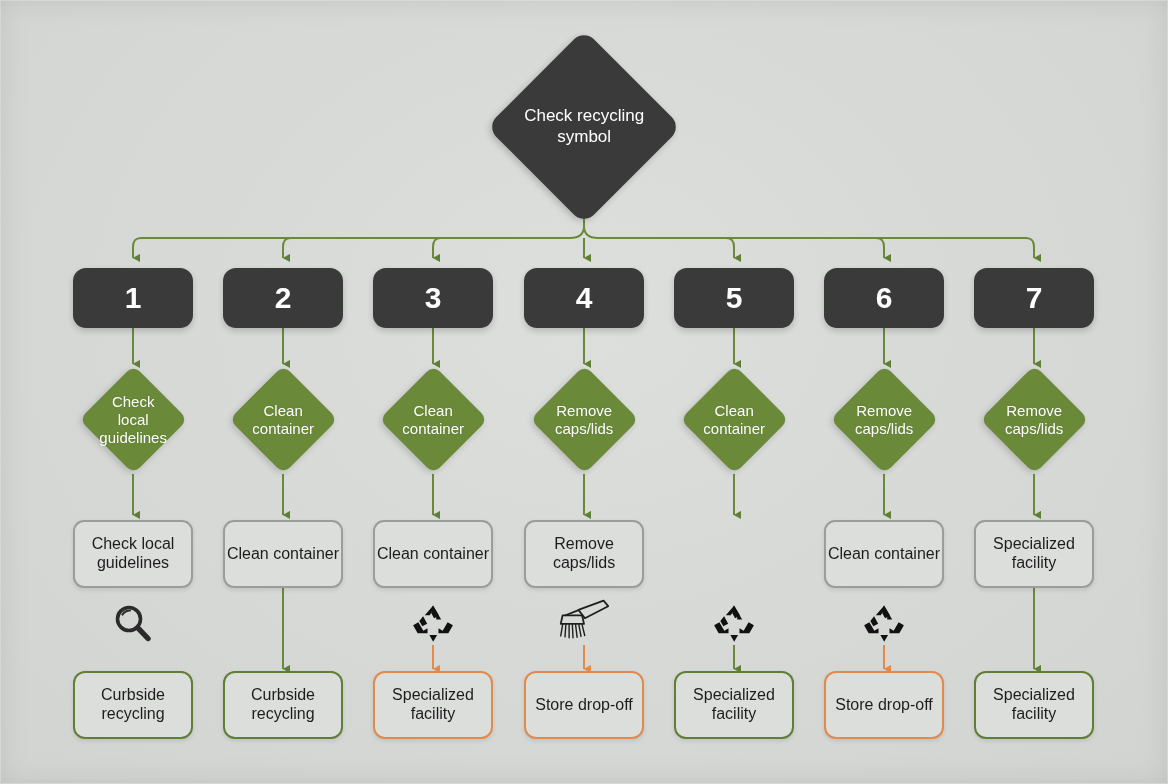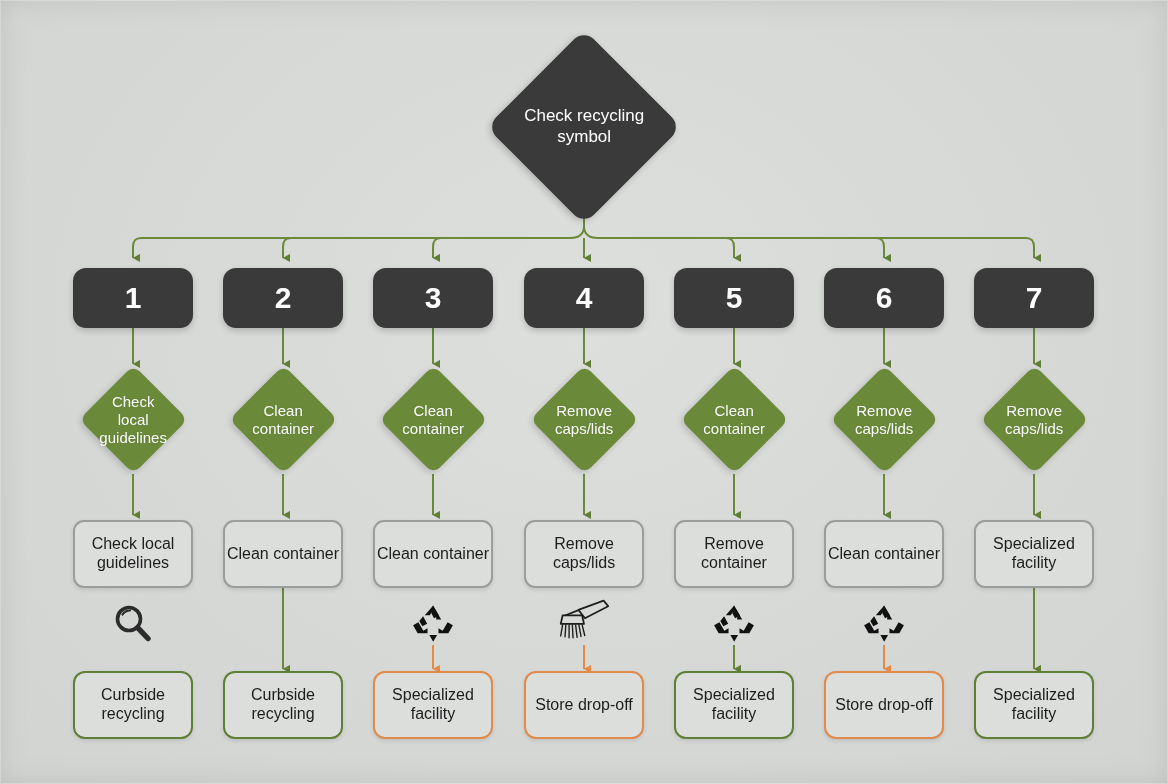--- a/index.html
+++ b/index.html
@@ -240,23 +240,20 @@
     </div>
   <div class="node gray-box" style="left:223px; top:520px;">
       <span>Clean container</span>
     </div>
   <div class="node gray-box" style="left:373px; top:520px;">
       <span>Clean container</span>
     </div>
   <div class="node gray-box" style="left:524px; top:520px;">
       <span>Remove caps/lids</span>
     </div>
-  <div class="node gray-box" style="left:674px; top:520px;">
-      <span>Remove container</span>
-    </div>
   <div class="node gray-box" style="left:824px; top:520px;">
       <span>Clean container</span>
     </div>
   <div class="node gray-box" style="left:974px; top:520px;">
       <span>Specialized facility</span>
     </div>
 
   <div class="step-icon" style="left:105px; top:600px;">
     <svg width="46" height="46" viewBox="0 0 46 46" aria-hidden="true">
       <circle cx="19" cy="18" r="11.5" fill="none" stroke="#2b2b2b" stroke-width="3.6"></circle>

